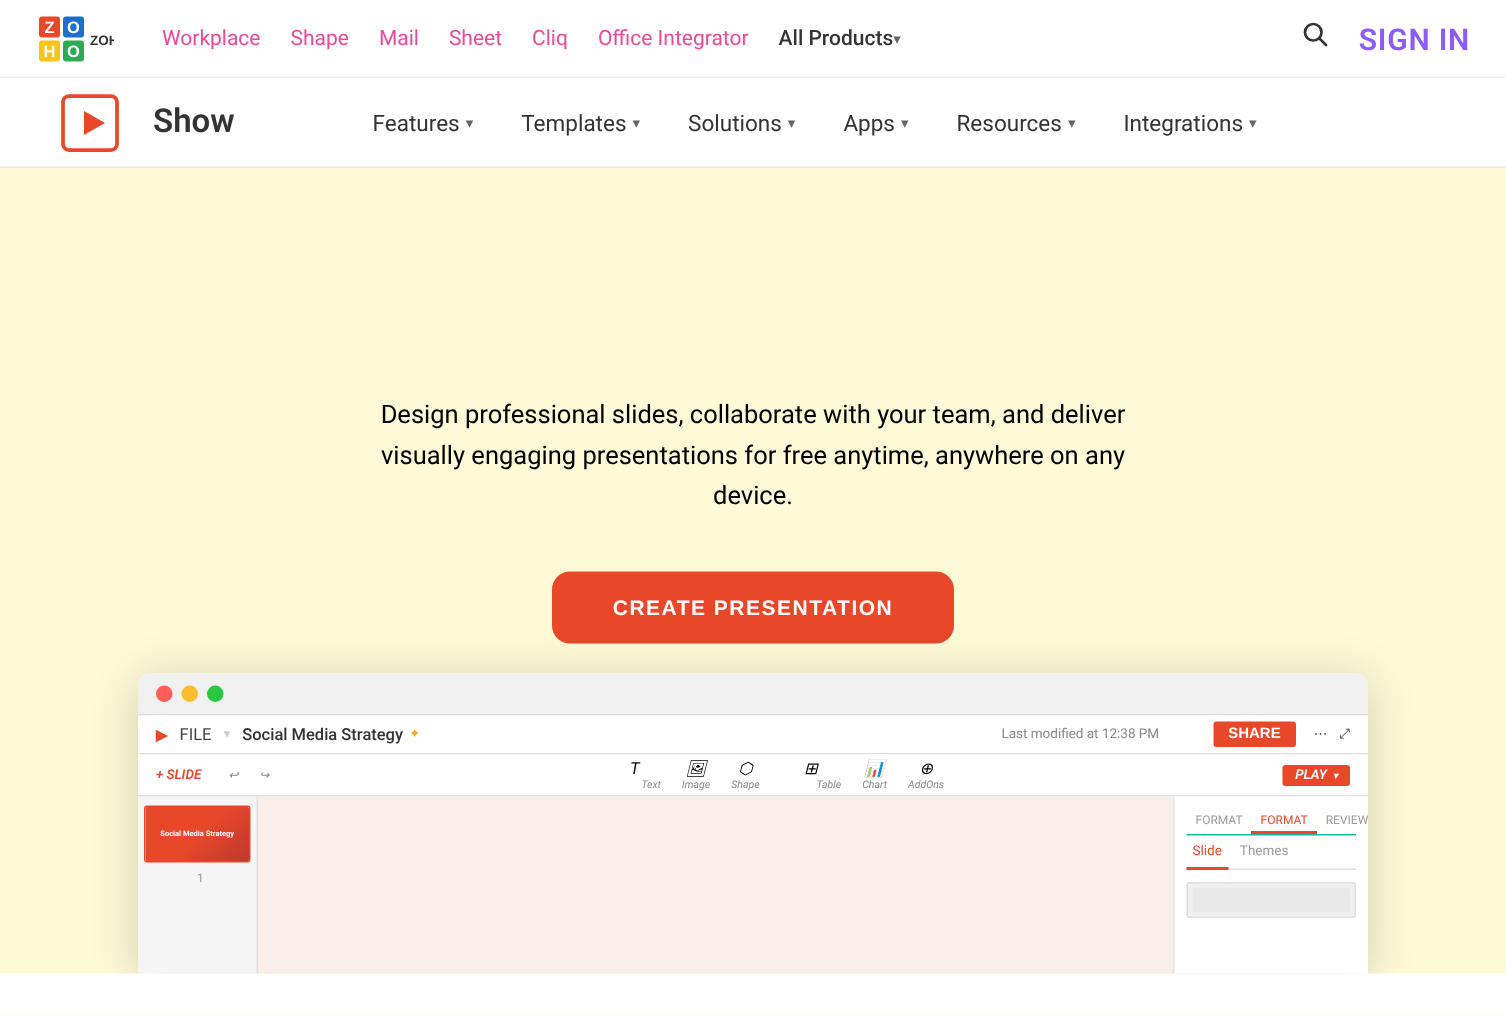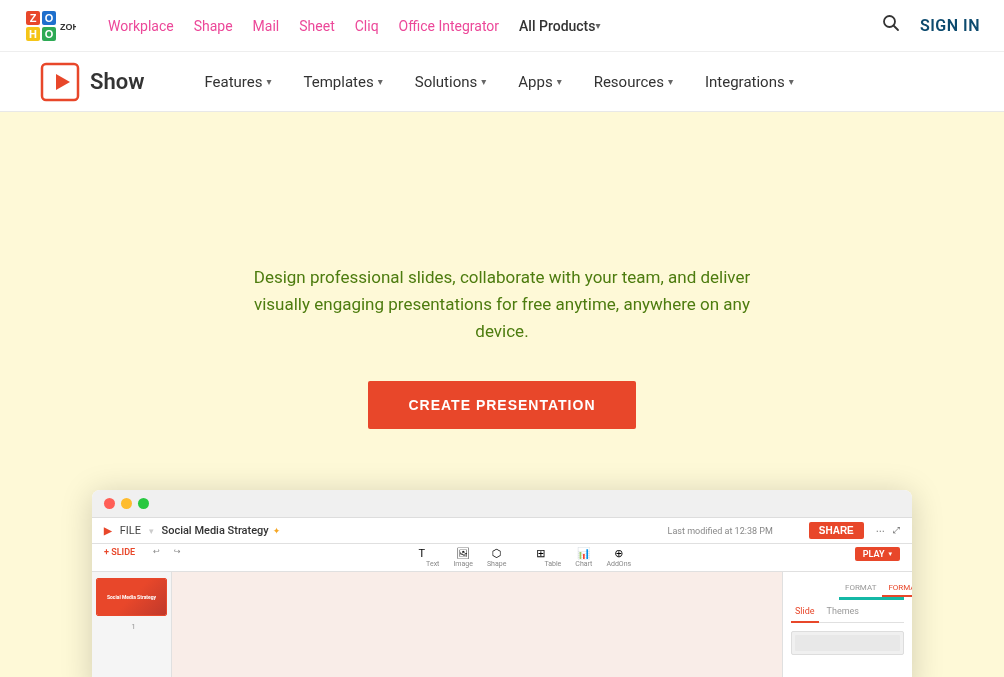--- a/index.html
+++ b/index.html
@@ -50,42 +50,42 @@
       gap: 20px;
     }
     .search-icon-btn {
       background: none;
       border: none;
       cursor: pointer;
       color: #333;
       font-size: 18px;
     }
     .sign-in-btn {
-      font-size: 16px;
+      font-size: 20px;
       font-weight: 600;
-      color: #0c4a6e;
+      color: #8b5cf6;
       text-decoration: none;
       cursor: pointer;
       letter-spacing: 0.5px;
     }
 
     
     .product-nav {
       display: flex;
       align-items: center;
       padding: 0 40px;
       height: 60px;
       border-bottom: 1px solid #e8e8e8;
       background: #fff;
     }
     .product-logo {
       display: flex;
       align-items: center;
-      gap: 10px;
-      margin-right: 60px;
+      gap: 22px;
+      margin-right: 92px;
       justify-content: flex-end;
     }
     .product-logo-icon {
       width: 40px;
       height: 40px;
     }
     .product-name {
       font-size: 22px;
       font-weight: 600;
       color: #333;
@@ -118,37 +118,37 @@
     .hero h1 {
       font-size: 48px;
       font-weight: 800;
       color: #1a1a1a;
       line-height: 1.2;
       max-width: 700px;
       margin: 0 auto 24px auto;
     }
     .hero p {
       font-size: 17px;
-      color: #4d7c0f;
+      color: #000000;
       max-width: 520px;
       margin: 0 auto 36px auto;
       line-height: 1.6;
     }
     .cta-btn {
       background: #e8472a;
       color: #fff;
       border: none;
       padding: 16px 40px;
       font-size: 14px;
       font-weight: 700;
       letter-spacing: 1px;
       cursor: pointer;
-      border-radius: 2px;
+      border-radius: 12px;
       text-transform: uppercase;
-      margin-bottom: 61px;
+      margin-bottom: 20px;
     }
 
     
     .app-preview-wrapper {
       margin: 0 auto;
       max-width: 820px;
       position: relative;
     }
     .app-preview {
       background: #fff;
@@ -248,23 +248,22 @@
       color: #999;
       cursor: pointer;
       padding: 2px 4px;
     }
     .rpanel-tab.active { color: #e8472a; border-bottom: 2px solid #e8472a; margin-bottom: -5px; }
     .right-panel-section { margin-bottom: 6px; }
 
     
     .format-tabs {
       display: flex;
-      border-bottom: 3px solid #14b8a6;
+      border-bottom: 1px solid #14b8a6;
       margin-bottom: 4px;
-      margin-left: 48px;
     }
     .format-tab {
       font-size: 8px;
       padding: 3px 6px;
       color: #999;
       cursor: pointer;
     }
     .format-tab.active {
       color: #e8472a;
       border-bottom: 2px solid #e8472a;
@@ -381,21 +380,21 @@
           <span>Social Media Strategy</span>
           <span style="color:#f5a623; font-size:9px;">✦</span>
         </span>
         <span class="app-toolbar-spacer"></span>
         <span style="font-size:9px; color:#888;">Last modified at 12:38 PM</span>
         <button class="app-share-btn">SHARE</button>
         <span style="font-size:9px; color:#444; margin-left:4px;">⋯</span>
         <span style="font-size:9px; color:#444;">⤢</span>
       </div>
 
-      <div style="display:flex; align-items:flex-start; padding:3px 12px; border-bottom:1px solid #e0e0e0; gap:14px; background:#fff;">
+      <div style="display:flex; align-items:center; padding:3px 12px; border-bottom:1px solid #e0e0e0; gap:14px; background:#fff;font-style:italic;">
         <span style="font-size:9px; color:#e8472a; font-weight:600;">+ <span>SLIDE</span></span>
         <span style="font-size:8px; color:#888; margin-left:4px;">↩</span>
         <span style="font-size:8px; color:#888;">↪</span>
         <div class="app-toolbar-spacer"></div>
         <div style="display:flex; gap:14px; align-items:center;">
           <div style="text-align:center;">
             <div style="font-size:11px;">T</div>
             <div style="font-size:7px; color:#888;margin-left:22px;">Text</div>
           </div>
           <div style="text-align:center;">

